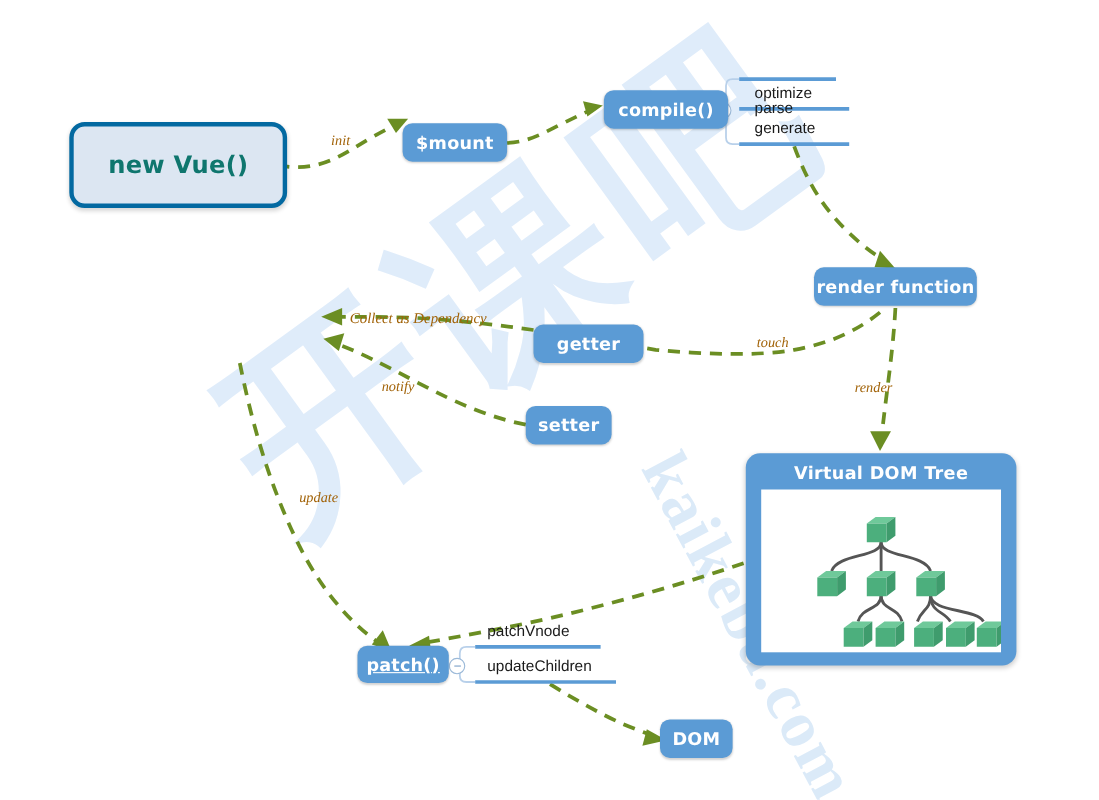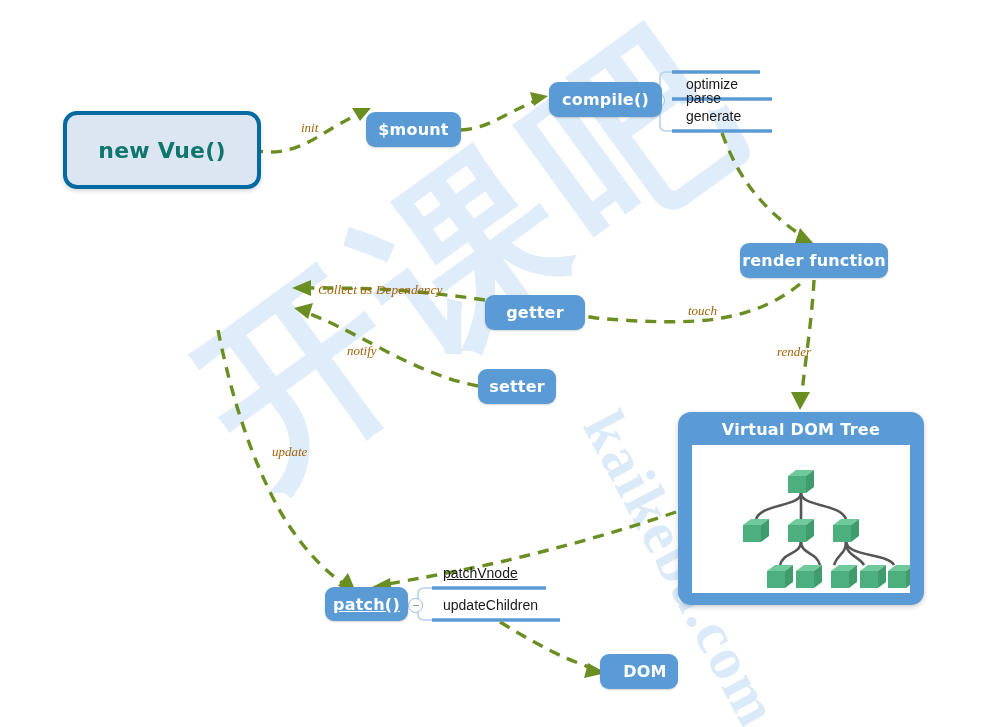--- a/index.html
+++ b/index.html
@@ -158,21 +158,21 @@
   </div>
 
   <div class="node" style="left:478px;top:369px;width:78px;height:35px;font-size:16px;">
     <span>setter</span>
   </div>
 
   <div class="node" style="left:325px;top:587px;width:83px;height:34px;font-size:16px;text-decoration:underline;">
     <span>patch()</span>
   </div>
 
-  <div class="node" style="left:600px;top:654px;width:66px;height:35px;font-size:16px;padding-left:12px;">
+  <div class="node" style="left:600px;top:654px;width:66px;height:35px;font-size:16px;">
     <span>DOM</span>
   </div>
 
   <div class="vpanel" style="left:678px;top:412px;width:246px;height:193px;">
     <div class="vpanel-title">Virtual DOM Tree</div>
     <div class="vpanel-canvas">
       <svg class="tree-svg" viewBox="0 0 218 148" preserveAspectRatio="xMidYMid meet">
 
         <path class="tlink" d="M 109 48 C 109 62 70 58 64 74"></path>
         <path class="tlink" d="M 109 48 L 109 74"></path>
@@ -239,21 +239,21 @@
           </g>
         </g>
       </svg>
     </div>
   </div>
 
   <div class="subitem" style="left:686px;top:46px;font-size:14px;margin-top:44px;">parse</div>
   <div class="subitem" style="left:686px;top:76px;font-size:14px;">optimize</div>
   <div class="subitem" style="left:686px;top:108px;font-size:14px;">generate</div>
 
-  <div class="subitem" style="left:443px;top:565px;font-size:14px;text-decoration:underline;">patchVnode</div>
+  <div class="subitem" style="left:443px;top:565px;font-size:14px;">patchVnode</div>
   <div class="subitem" style="left:443px;top:597px;font-size:14px;">updateChildren</div>
 
   <div class="elabel" style="left:301px;top:120px;font-size:13px;">init</div>
   <div class="elabel" style="left:688px;top:303px;font-size:13px;">touch</div>
   <div class="elabel" style="left:777px;top:344px;font-size:13px;">render</div>
   <div class="elabel" style="left:318px;top:282px;font-size:13.5px;">Collect as Dependency</div>
   <div class="elabel" style="left:347px;top:343px;font-size:13px;">notify</div>
   <div class="elabel" style="left:272px;top:444px;font-size:13px;">update</div>
 
 </div>

